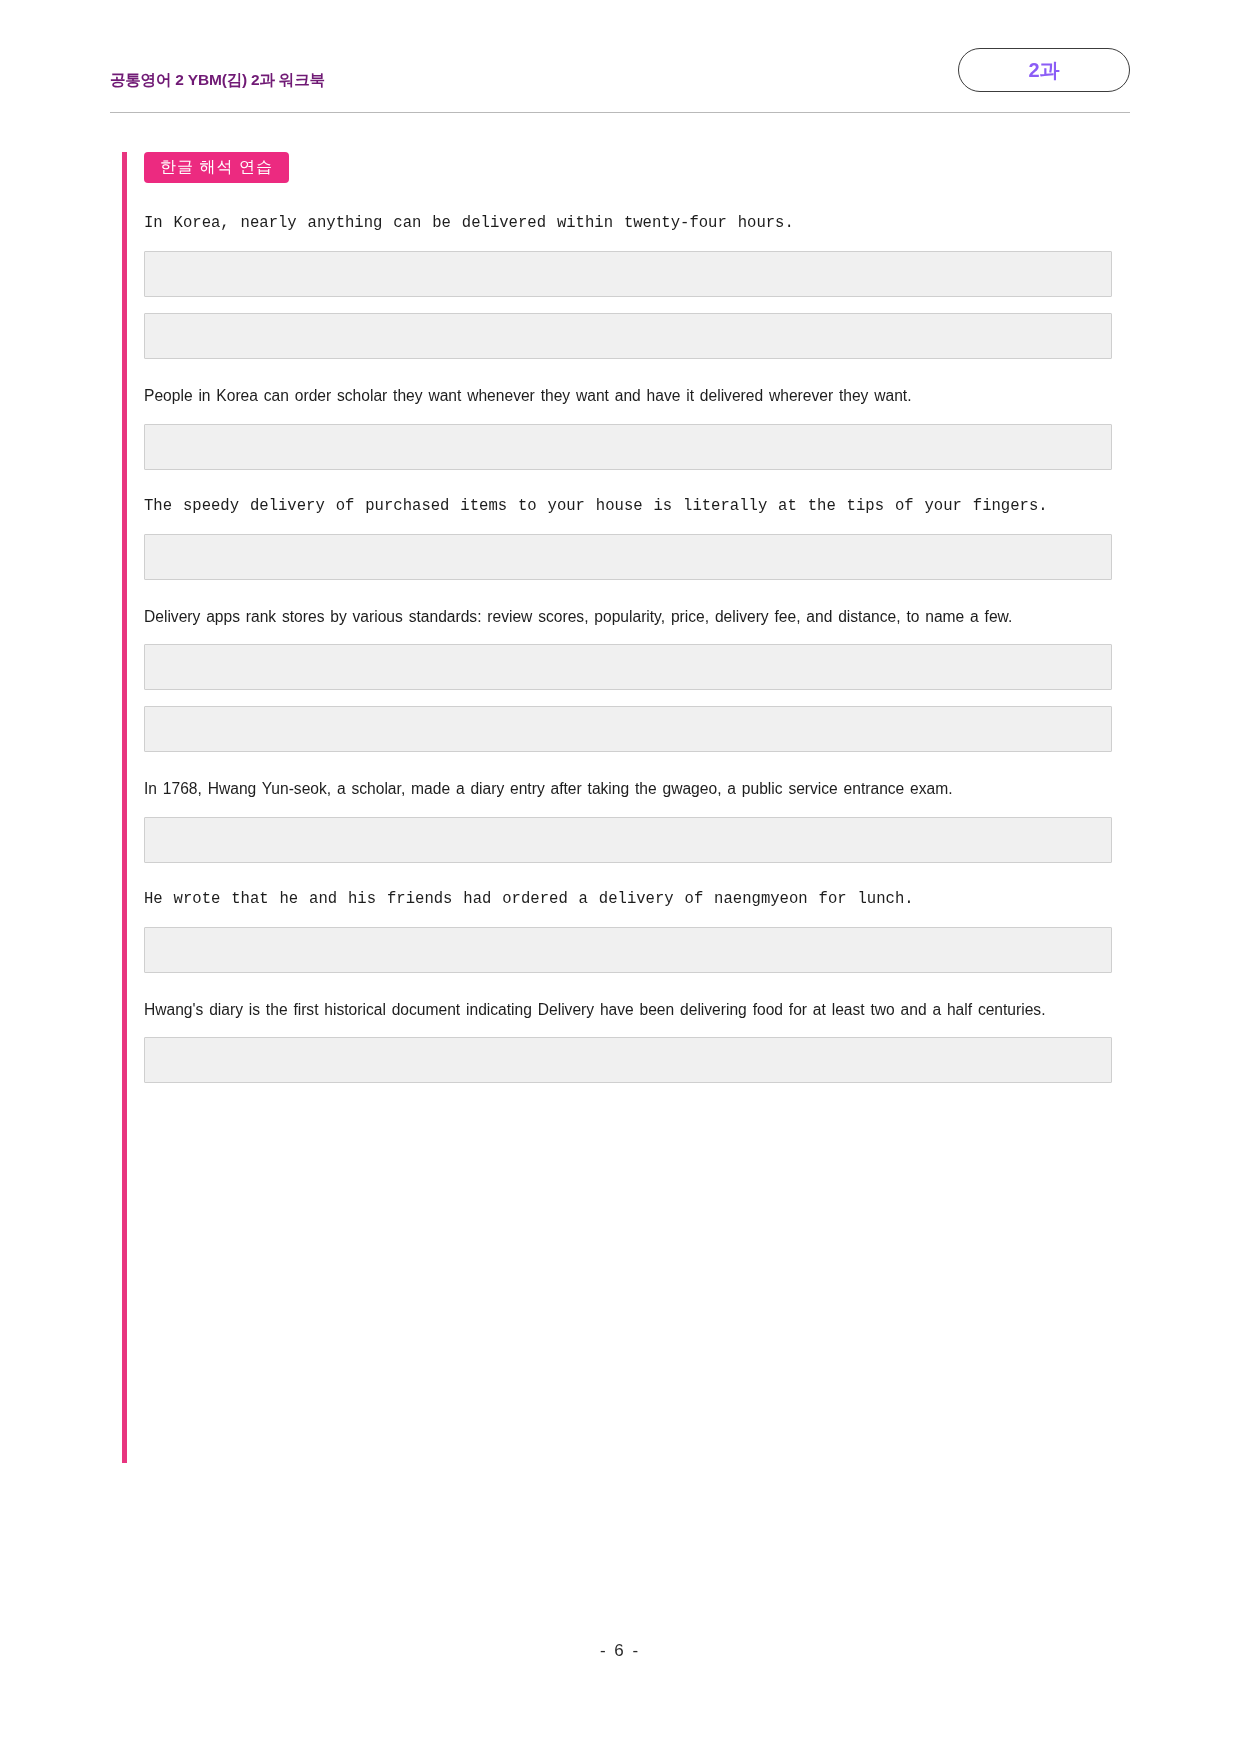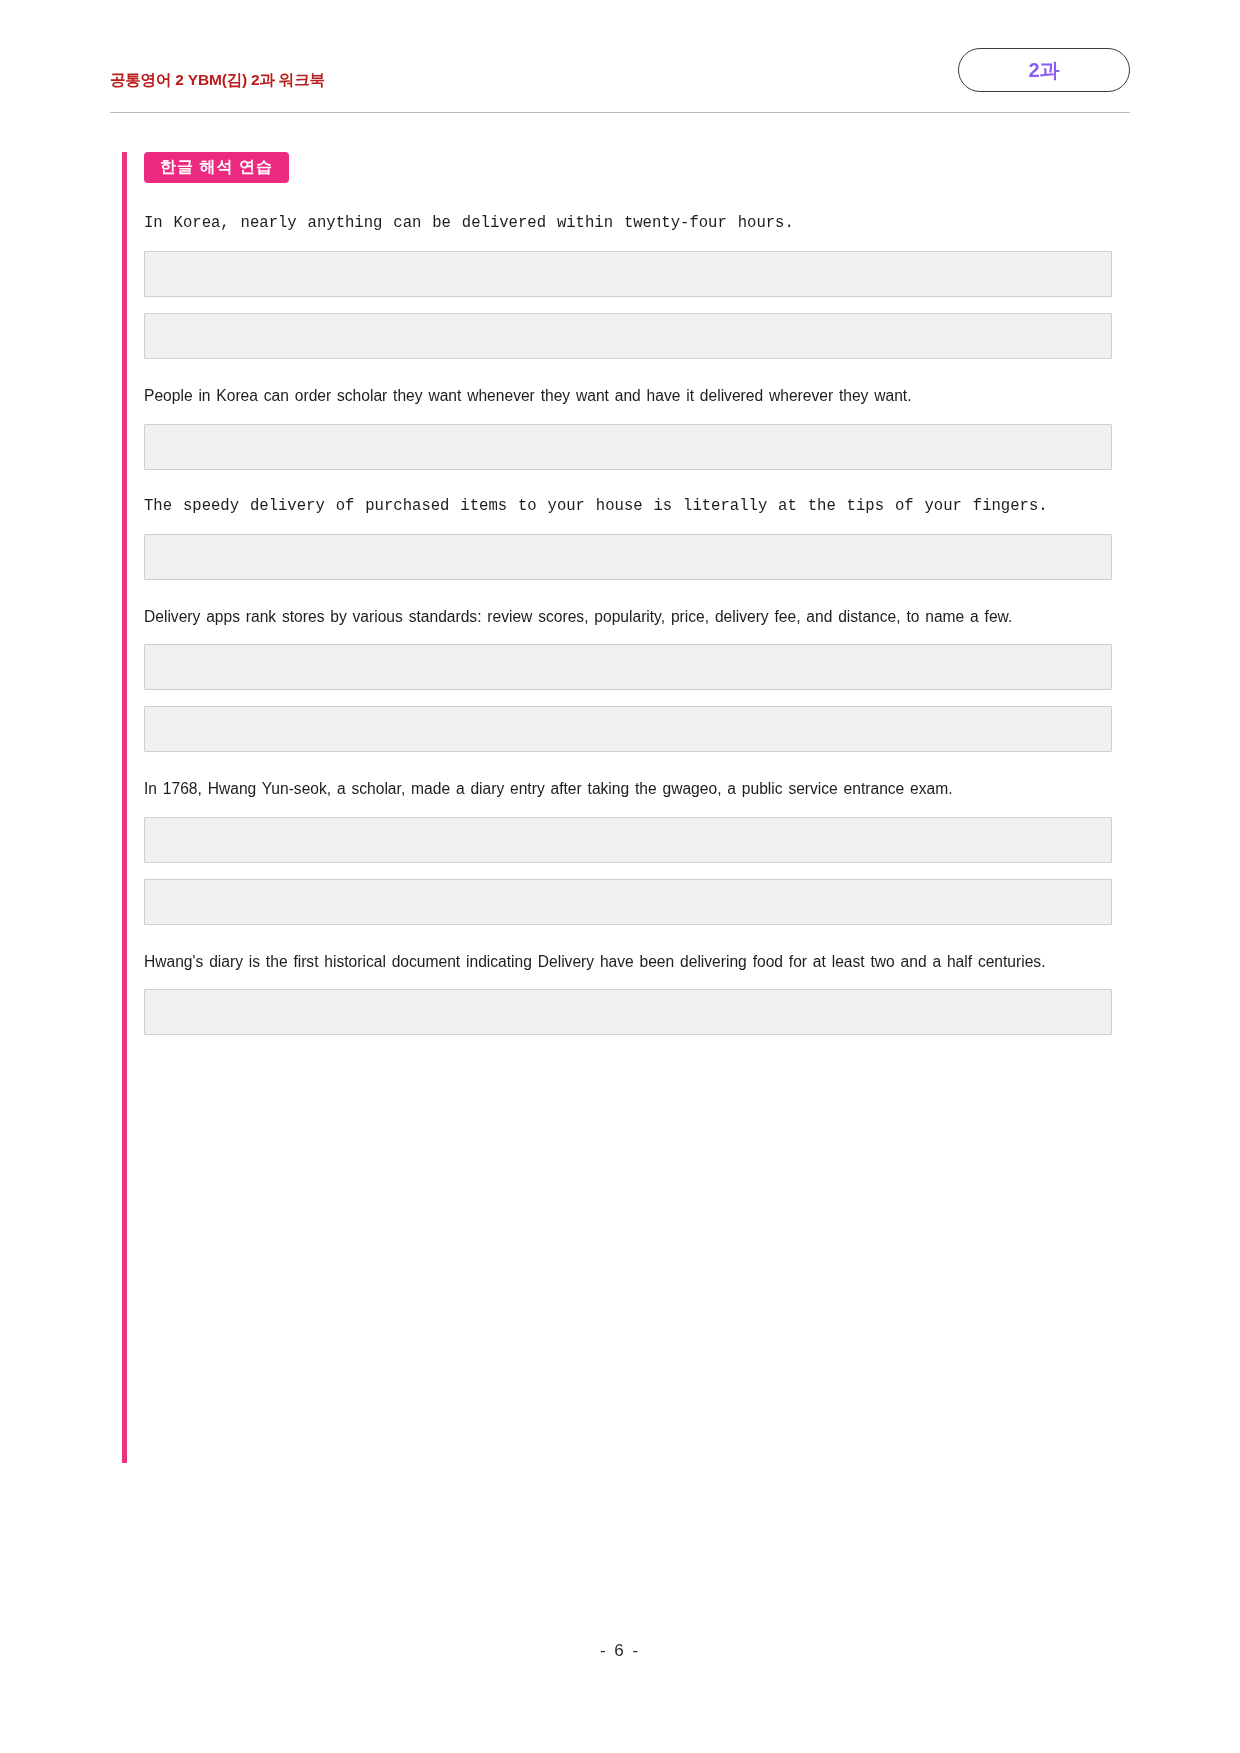--- a/index.html
+++ b/index.html
@@ -31,21 +31,21 @@
     top: 48px;
     height: 62px;
   }
   .header-title {
     position: absolute;
     left: 0;
     top: 22px;
     font-size: 15.5px;
     font-weight: bold;
     letter-spacing: -0.2px;
-    color: #b91c1c;
+    color: #701a75;
     white-space: nowrap;
   }
   .lesson-badge {
     position: absolute;
     right: 0;
     top: 0;
     width: 172px;
     height: 44px;
     border: 1.6px solid #3c3c3c;
     border-radius: 22px;
@@ -85,21 +85,21 @@
   .section-label-wrap {
     position: relative;
     margin-left: 22px;
     height: 46px;
   }
   .section-label {
     display: inline-block;
     background: #ec2a80;
     color: #ffffff;
     font-size: 16px;
-    font-weight: bold;
+    font-weight: normal;
     letter-spacing: 1px;
     padding: 7px 16px 8px 16px;
     border-radius: 4px;
     line-height: 1;
   }
 
   .items {
     margin-left: 22px;
     margin-top: 5px;
   }
@@ -191,20 +191,21 @@
       <div class="item">
         <div class="answer-box"></div>
       </div>
 
       <div class="item">
         <p class="sentence">In 1768, Hwang Yun-seok, a scholar, made a diary entry after taking the gwageo, a public service entrance exam.</p>
         <div class="answer-box"></div>
       </div>
 
       <div class="item">
+        <p class="sentence short">He wrote that he and his friends had ordered a delivery of naengmyeon for lunch.</p>
         <div class="answer-box"></div>
       </div>
 
       <div class="item">
         <p class="sentence">Hwang's diary is the first historical document indicating Delivery have been delivering food for at least two and a half centuries.</p>
         <div class="answer-box"></div>
       </div>
 
     </div>
   </div>

